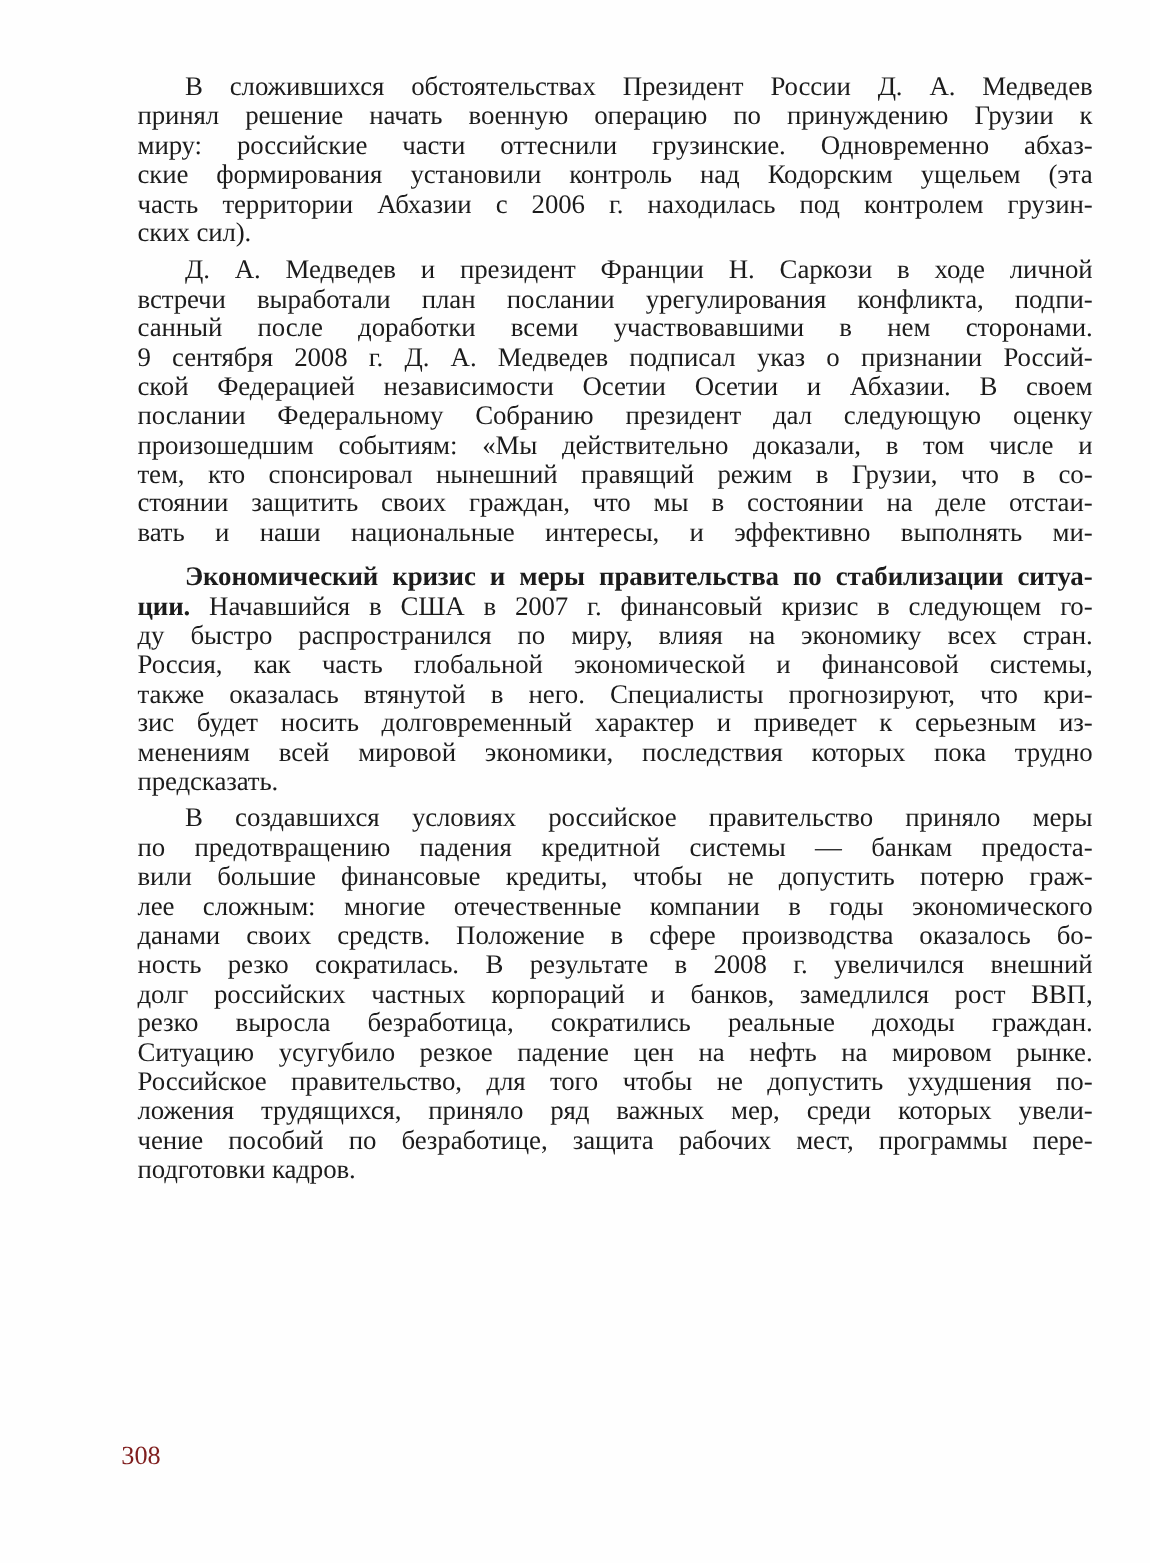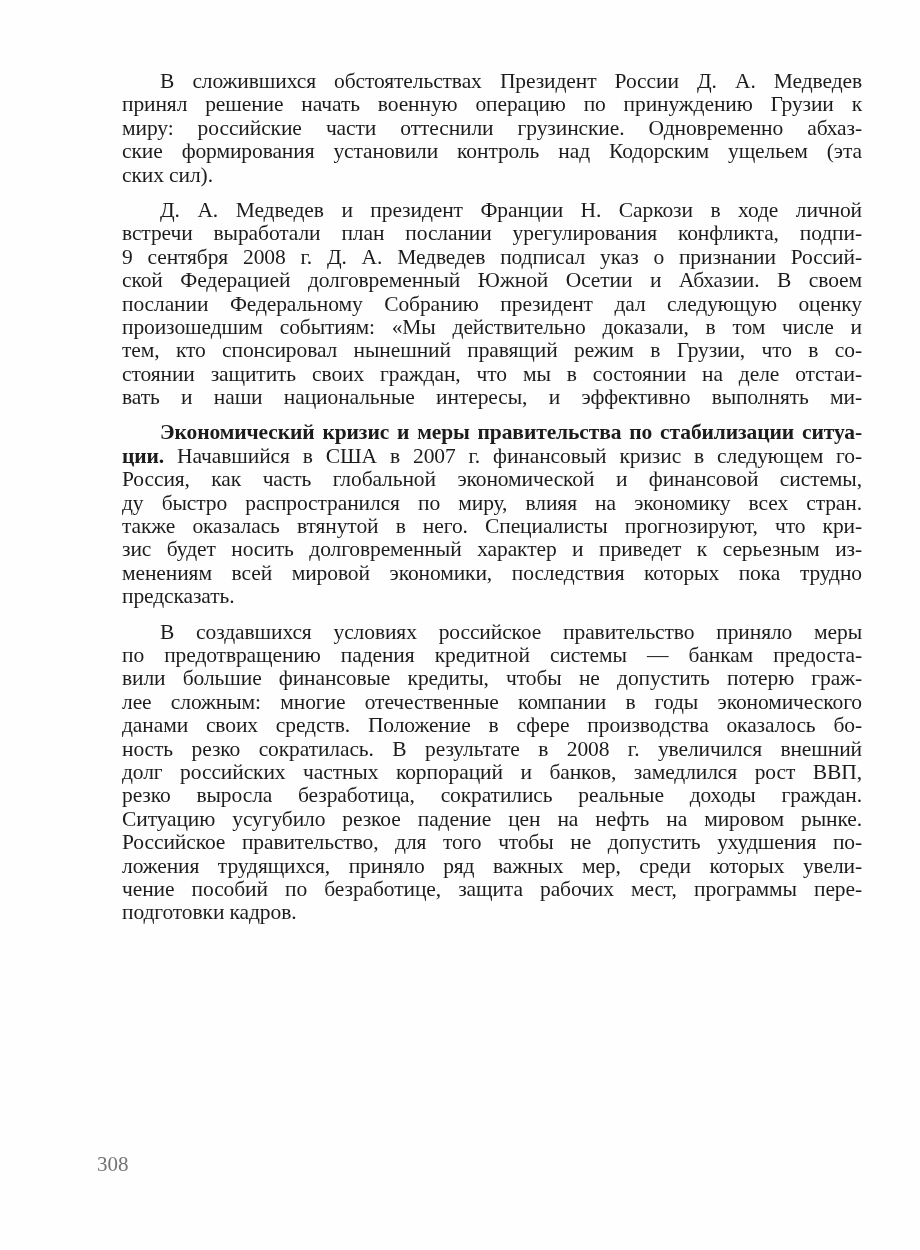--- a/index.html
+++ b/index.html
@@ -1,66 +1,68 @@
 <!DOCTYPE html>
 <html><head>
 <meta charset="utf-8">
 <style>
   html, body { margin: 0; padding: 0; }
   body {
     width: 920px; height: 1250px; background: #fefefe; position: relative; overflow: hidden;
     font-family: "Liberation Serif", "DejaVu Serif", serif; color: #1c1c1c;
   }
   .page { position: absolute; left: 110px; top: 58px; width: 764px; }
-  .para { margin: 12px; }
+  .para { margin: 0; }
   .line {
     display: block; font-size: 21.5px; line-height: 23.4px; height: 23.4px;
     white-space: nowrap; text-align: justify; text-align-last: justify;
     letter-spacing: -0.1px;
   }
   .line.last { text-align-last: left; }
   .indent { padding-left: 38px; }
   .gap-small { margin-top: 6px; }
   .gap-head { margin-top: 12px; }
   .bold { font-weight: bold; }
   .page-number {
     position: absolute; left: 97px; top: 1152px; font-size: 21px;
-    font-family: "Liberation Serif", serif; color: #737373;
+    font-family: "Liberation Serif", serif; color: #7f1d1d;
   }
 </style>
 </head>
 <body>
 
 <div class="page">
 
   <div class="para">
     <span class="line indent">В сложившихся обстоятельствах Президент России Д. А. Медведев</span>
     <span class="line">принял решение начать военную операцию по принуждению Грузии к</span>
     <span class="line">миру: российские части оттеснили грузинские. Одновременно абхаз-</span>
     <span class="line">ские формирования установили контроль над Кодорским ущельем (эта</span>
+    <span class="line">часть территории Абхазии с 2006 г. находилась под контролем грузин-</span>
     <span class="line last">ских сил).</span>
   </div>
 
   <div class="para gap-small">
     <span class="line indent">Д. А. Медведев и президент Франции Н. Саркози в ходе личной</span>
     <span class="line">встречи выработали план послании урегулирования конфликта, подпи-</span>
+    <span class="line">санный после доработки всеми участвовавшими в нем сторонами.</span>
     <span class="line">9 сентября 2008 г. Д. А. Медведев подписал указ о признании Россий-</span>
-    <span class="line">ской Федерацией долговременный Южной Осетии и Абхазии. В своем</span>
+    <span class="line">ской Федерацией независимости Осетии Осетии и Абхазии. В своем</span>
     <span class="line">послании Федеральному Собранию президент дал следующую оценку</span>
     <span class="line">произошедшим событиям: «Мы действительно доказали, в том числе и</span>
     <span class="line">тем, кто спонсировал нынешний правящий режим в Грузии, что в со-</span>
     <span class="line">стоянии защитить своих граждан, что мы в состоянии на деле отстаи-</span>
     <span class="line">вать и наши национальные интересы, и эффективно выполнять ми-</span>
   </div>
 
   <div class="para gap-head">
     <span class="line indent bold">Экономический кризис и меры правительства по стабилизации ситуа-</span>
     <span class="line"><b>ции.</b><span> Начавшийся в США в 2007 г. финансовый кризис в следующем го-</span></span>
+    <span class="line">ду быстро распространился по миру, влияя на экономику всех стран.</span>
     <span class="line">Россия, как часть глобальной экономической и финансовой системы,</span>
-    <span class="line">ду быстро распространился по миру, влияя на экономику всех стран.</span>
     <span class="line">также оказалась втянутой в него. Специалисты прогнозируют, что кри-</span>
     <span class="line">зис будет носить долговременный характер и приведет к серьезным из-</span>
     <span class="line">менениям всей мировой экономики, последствия которых пока трудно</span>
     <span class="line last">предсказать.</span>
   </div>
 
   <div class="para gap-small">
     <span class="line indent">В создавшихся условиях российское правительство приняло меры</span>
     <span class="line">по предотвращению падения кредитной системы — банкам предоста-</span>
     <span class="line">вили большие финансовые кредиты, чтобы не допустить потерю граж-</span>

